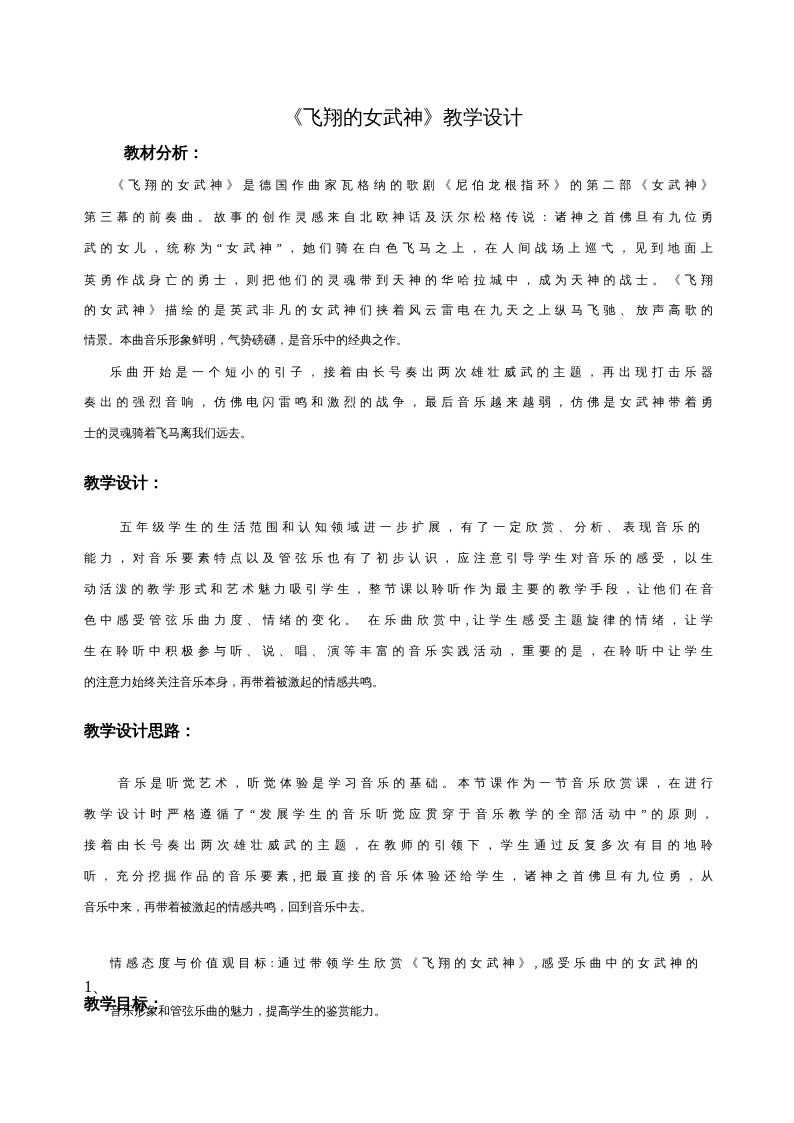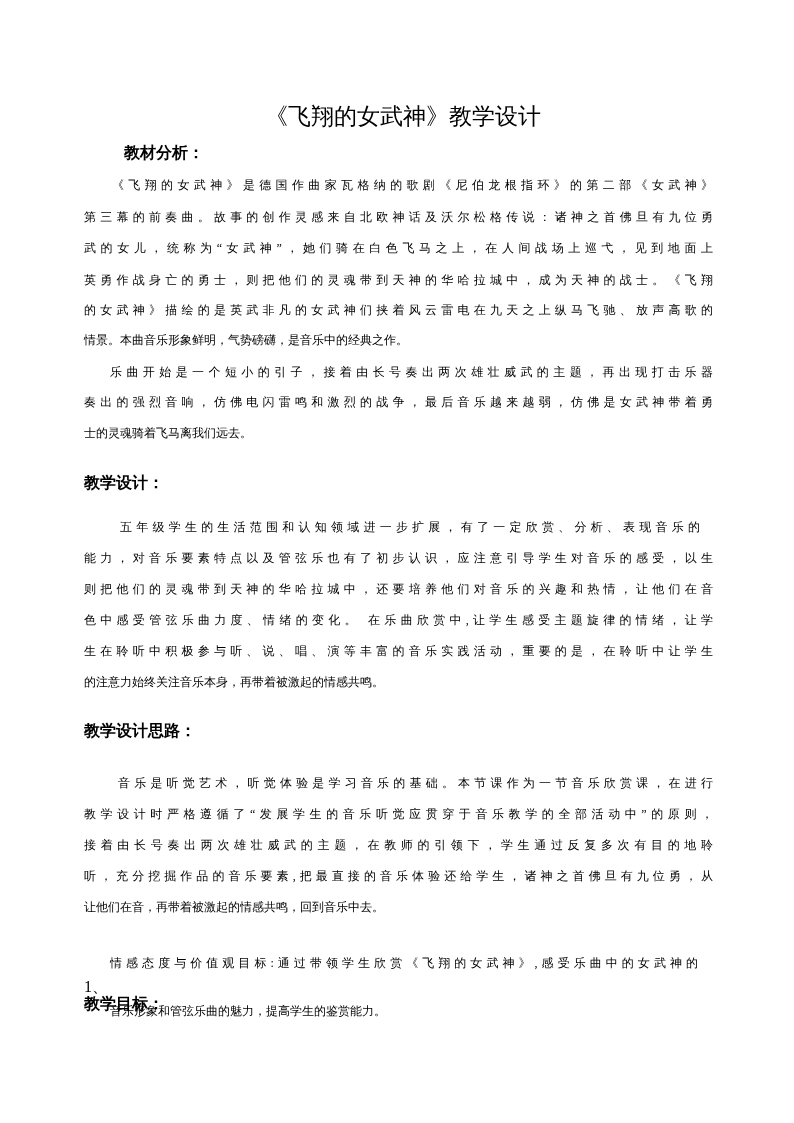--- a/index.html
+++ b/index.html
@@ -1,20 +1,20 @@
 <!DOCTYPE html>
 <html><head>
   <meta charset="utf-8">
   <style>
     html, body { margin: 0; padding: 0; background: #ffffff; }
     body { width: 794px; height: 1123px; position: relative; overflow: hidden; color: #000000; }
     .page { position: absolute; left: 0; top: 0; width: 794px; height: 1123px; background: #ffffff; }
     .title {
       position: absolute; left: 0; top: 105px; width: 794px; padding-left: 12px; box-sizing: border-box;
-      text-align: center; font-family: "Liberation Serif", serif; font-size: 23px; line-height: 24px;
+      text-align: center; font-family: "Liberation Serif", serif; font-size: 20px; line-height: 24px;
       white-space: nowrap; font-weight: 500;
     }
     .heading {
       position: absolute; left: 84px; font-family: "Liberation Sans", sans-serif; font-weight: bold;
       font-size: 16px; line-height: 20px; height: 20px; white-space: nowrap;
     }
     .ln {
       position: absolute; font-family: "Liberation Serif", serif; font-size: 12px;
       line-height: 20px; height: 20px; overflow: visible;
     }
@@ -44,34 +44,34 @@
     <div class="ln j" style="top:362px;left:110px;width:603px;">乐曲开始是一个短小的引子，接着由长号奏出两次雄壮威武的主题，再出现打击乐器</div>
     <div class="ln j" style="top:392px;left:84px;width:629px;">奏出的强烈音响，仿佛电闪雷鸣和激烈的战争，最后音乐越来越弱，仿佛是女武神带着勇</div>
     <div class="ln l" style="top:423px;left:84px;">士的灵魂骑着飞马离我们远去。</div>
   </div>
 
   <div class="heading" style="top:473px;">教学设计：</div>
 
   <div>
     <div class="ln j" style="top:517px;left:120px;width:580px;">五年级学生的生活范围和认知领域进一步扩展，有了一定欣赏、分析、表现音乐的</div>
     <div class="ln j" style="top:548px;left:84px;width:629px;">能力，对音乐要素特点以及管弦乐也有了初步认识，应注意引导学生对音乐的感受，以生</div>
-    <div class="ln j" style="top:579px;left:84px;width:629px;">则把他们的灵魂带到天神的华哈拉城中，还要培养他们对音乐的兴趣和热情，让他们在音</div>
+    <div class="ln j" style="top:579px;left:84px;width:629px;">动活泼的教学形式和艺术魅力吸引学生，整节课以聆听作为最主要的教学手段，让他们在音</div>
     <div class="ln j" style="top:610px;left:84px;width:629px;">色中感受管弦乐曲力度、情绪的变化。 在乐曲欣赏中,让学生感受主题旋律的情绪，让学</div>
     <div class="ln j" style="top:641px;left:84px;width:629px;">生在聆听中积极参与听、说、唱、演等丰富的音乐实践活动，重要的是，在聆听中让学生</div>
     <div class="ln l" style="top:672px;left:84px;">的注意力始终关注音乐本身，再带着被激起的情感共鸣。</div>
   </div>
 
   <div class="heading" style="top:721px;">教学设计思路：</div>
 
   <div>
     <div class="ln j" style="top:773px;left:118px;width:595px;">音乐是听觉艺术，听觉体验是学习音乐的基础。本节课作为一节音乐欣赏课，在进行</div>
     <div class="ln j" style="top:804px;left:84px;width:629px;">教学设计时严格遵循了“发展学生的音乐听觉应贯穿于音乐教学的全部活动中”的原则，</div>
     <div class="ln j" style="top:835px;left:84px;width:629px;">接着由长号奏出两次雄壮威武的主题，在教师的引领下，学生通过反复多次有目的地聆</div>
     <div class="ln j" style="top:866px;left:84px;width:629px;">听，充分挖掘作品的音乐要素,把最直接的音乐体验还给学生，诸神之首佛旦有九位勇，从</div>
-    <div class="ln l" style="top:897px;left:84px;">让他们在音，再带着被激起的情感共鸣，回到音乐中去。</div>
+    <div class="ln l" style="top:897px;left:84px;">音乐中来，再带着被激起的情感共鸣，回到音乐中去。</div>
   </div>
 
   <div class="heading" style="top:946px;margin-top:48px;">教学目标：</div>
 
   <div>
     <div class="num" style="top:977px;">1、</div>
     <div class="ln j" style="top:953px;left:110px;width:588px;">情感态度与价值观目标:通过带领学生欣赏《飞翔的女武神》,感受乐曲中的女武神的</div>
     <div class="ln l" style="top:1001px;left:110px;">音乐形象和管弦乐曲的魅力，提高学生的鉴赏能力。</div>
   </div>
 

